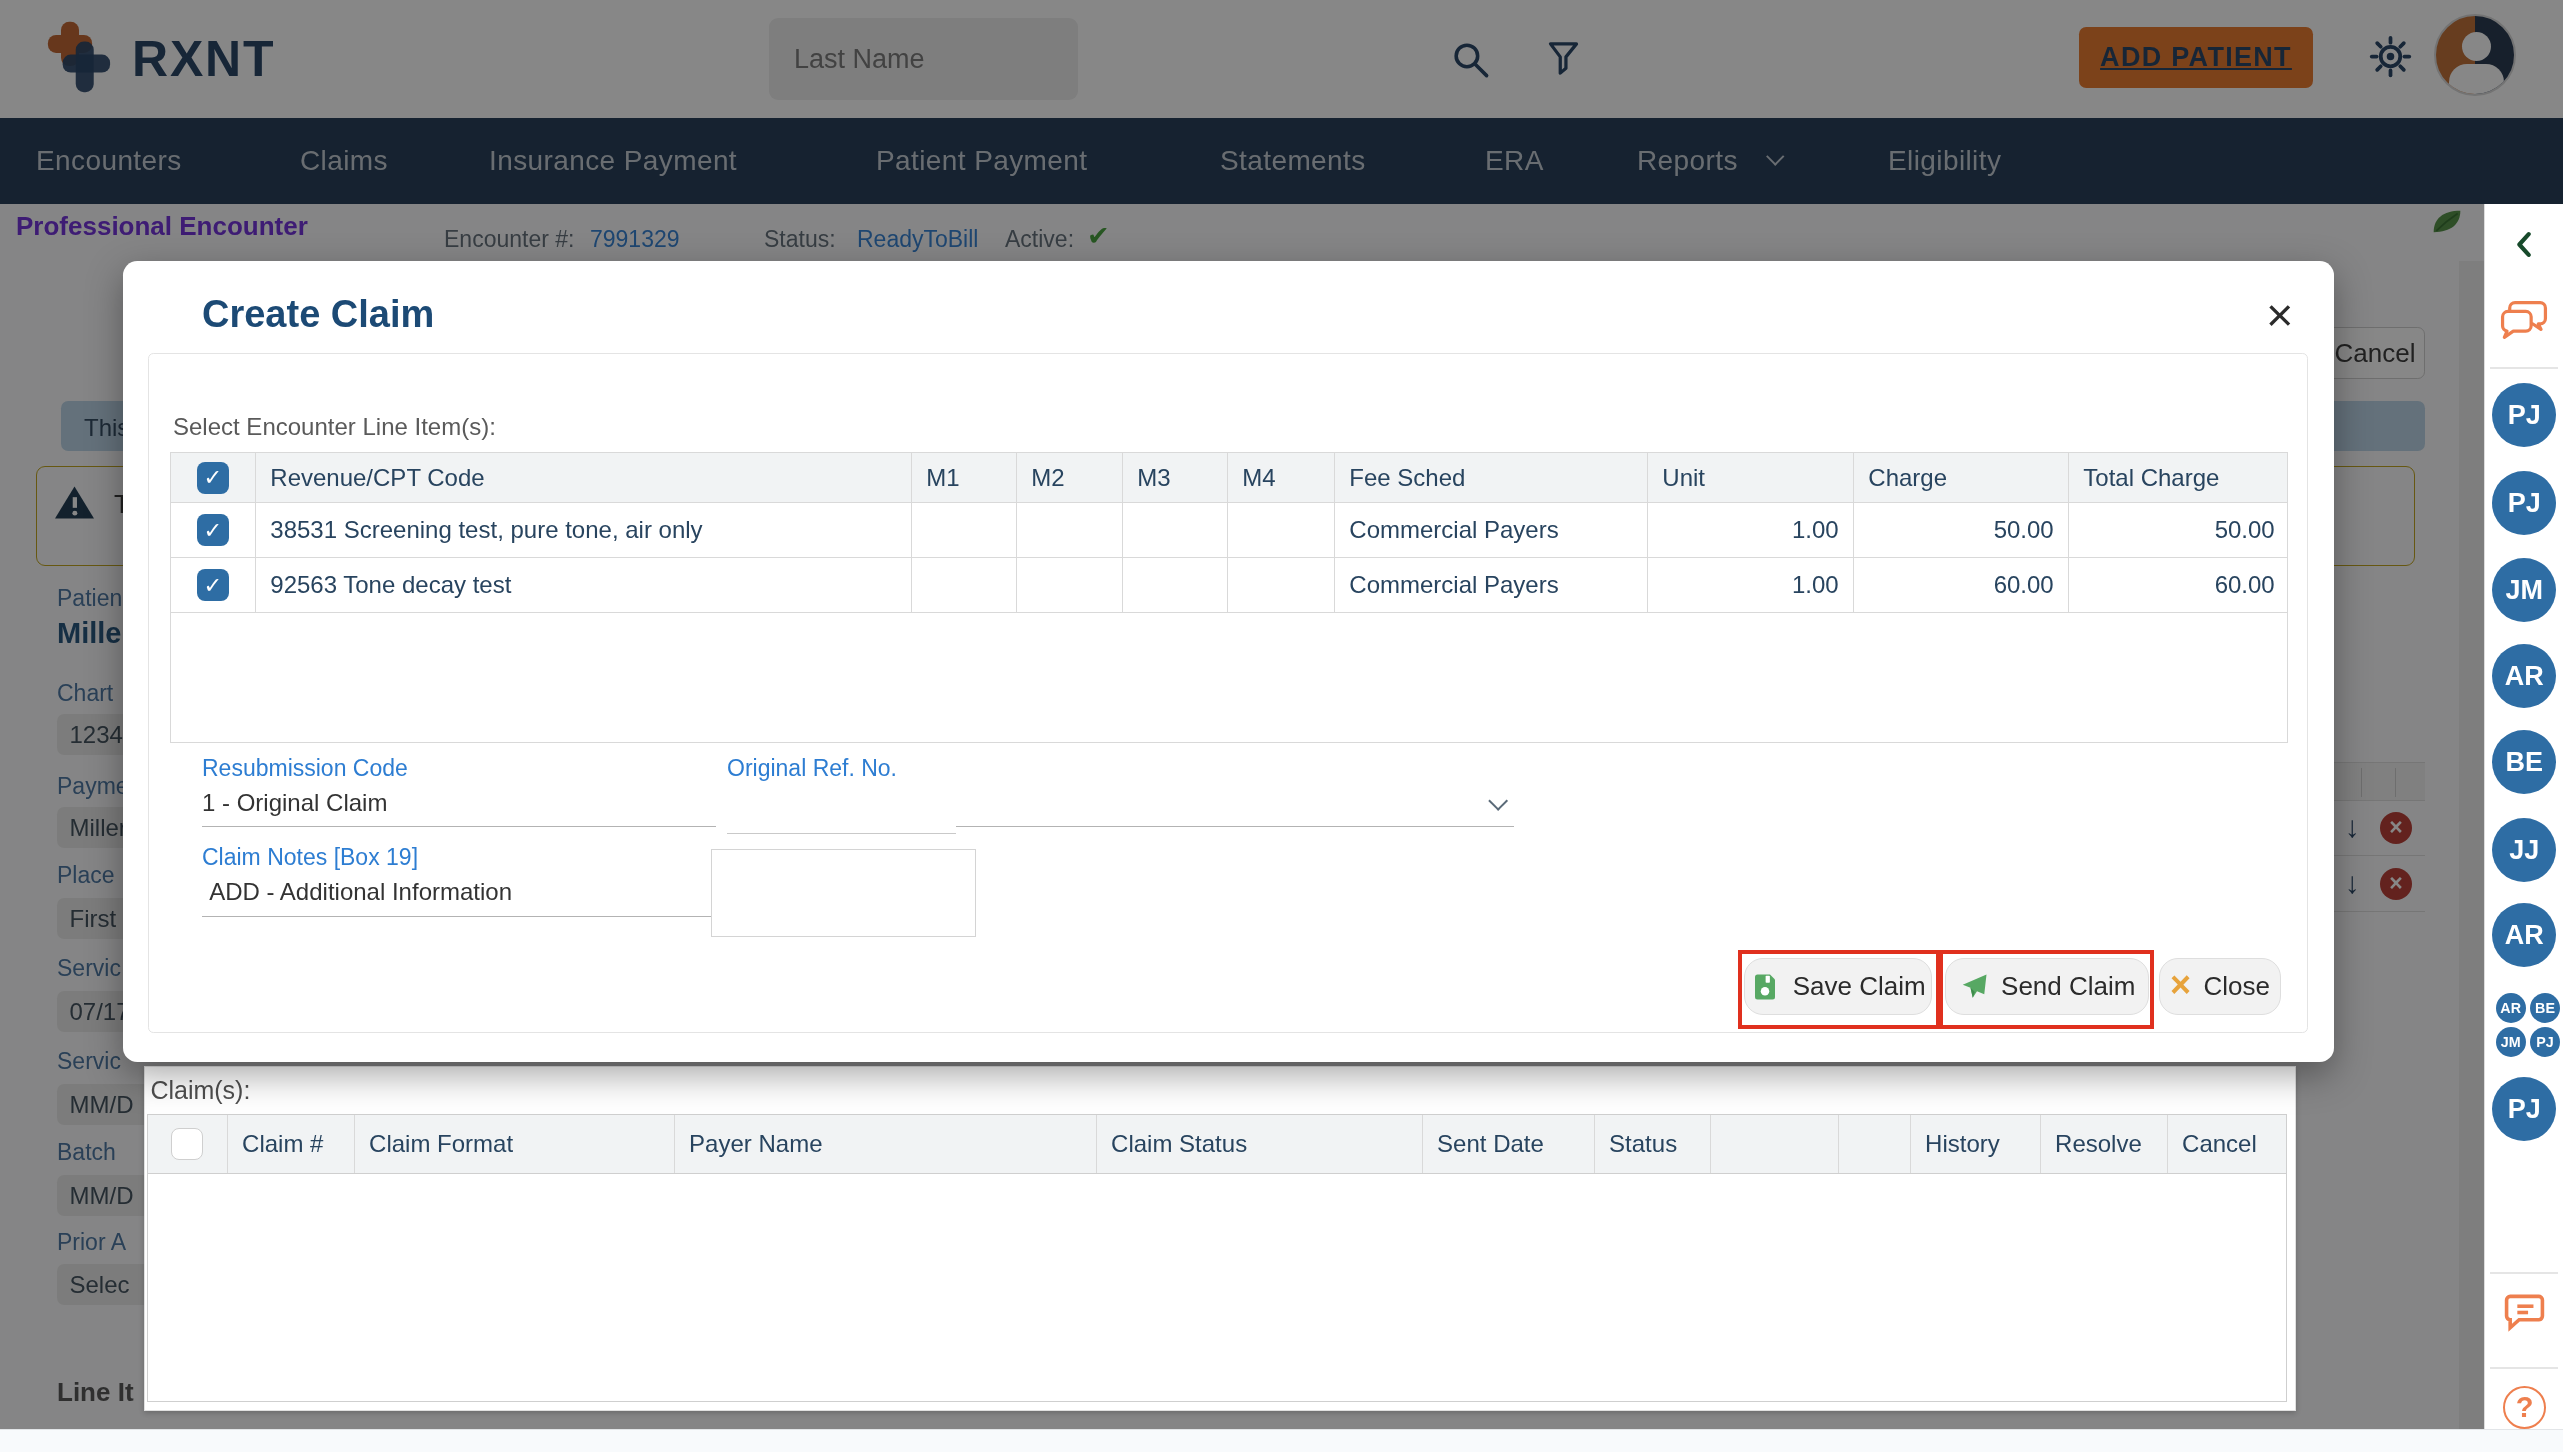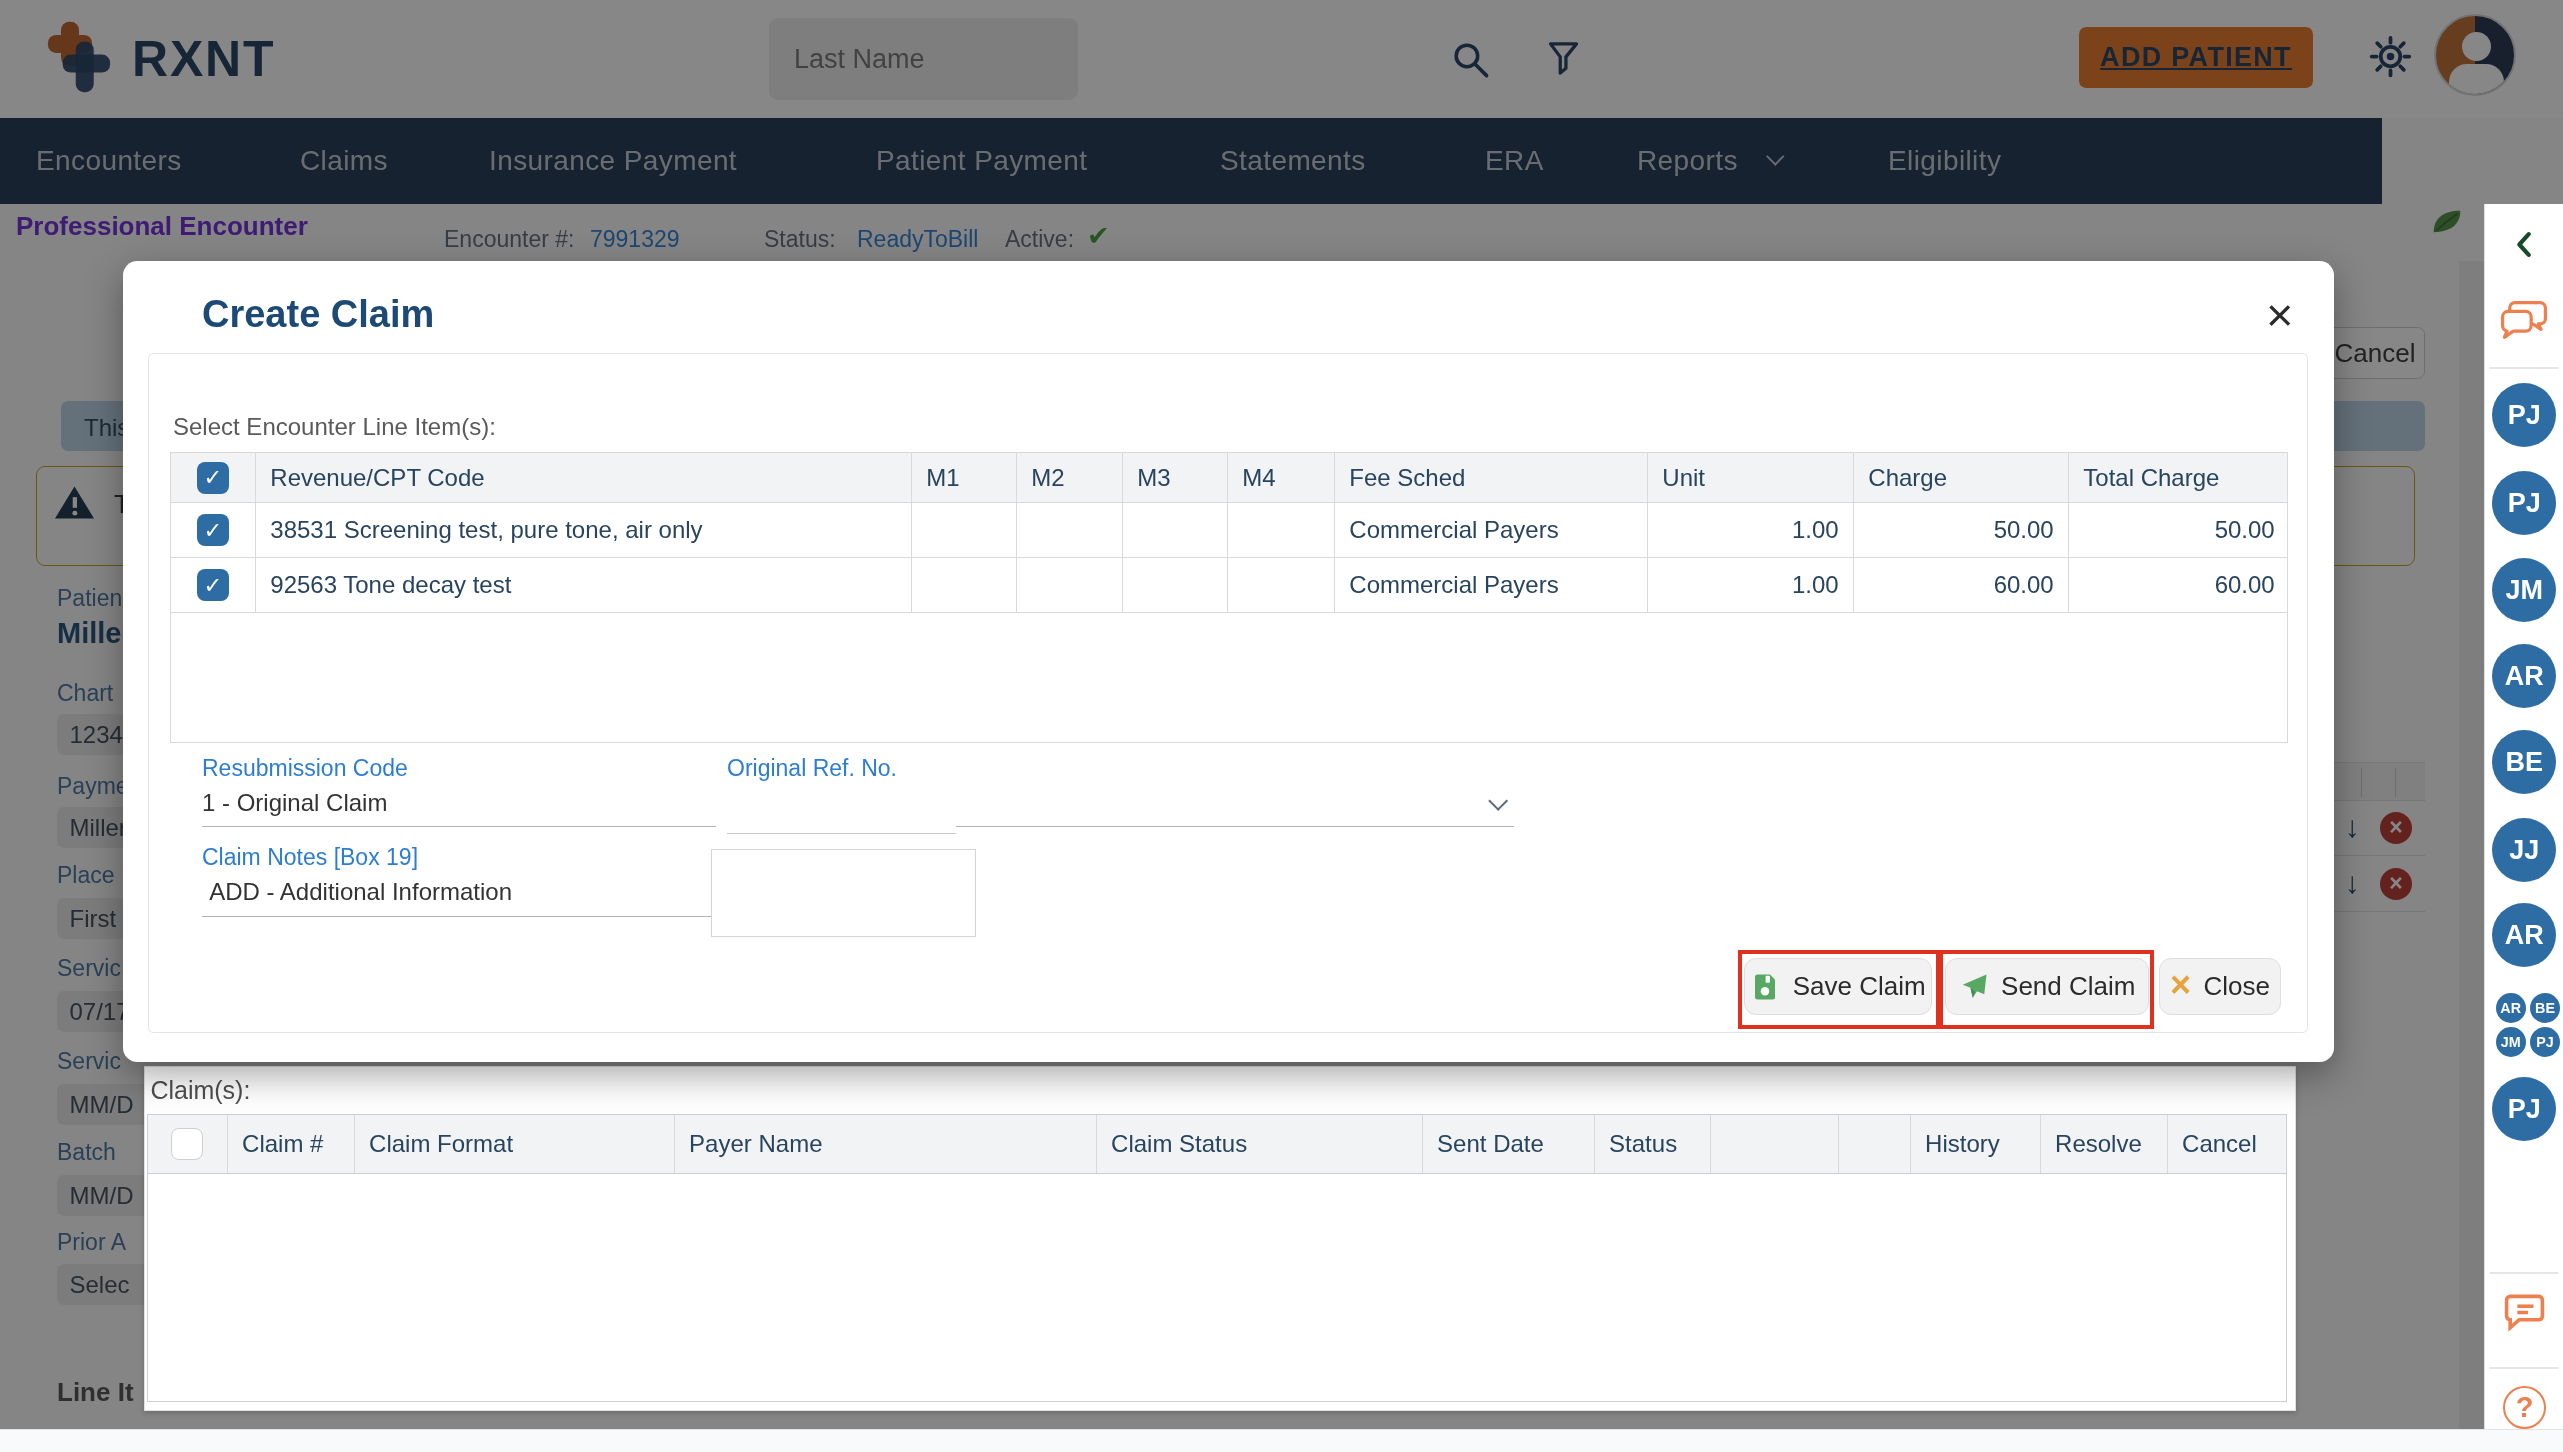--- a/index.html
+++ b/index.html
@@ -10,21 +10,21 @@
 
   
   #topbar{left:0;top:0;width:2563px;height:118px;background:#ffffff;z-index:1;}
   .searchbox{background:#ececec;border:none;border-radius:9px;height:82px;font-size:27px;color:#54646f;padding:0 25px;outline:none;}
   #add-patient{background:#e87424;border-radius:7.2px;color:#1e3c5f;font-weight:bold;font-size:27px;letter-spacing:1.3px;display:flex;align-items:center;justify-content:center;text-decoration:underline;}
   #hdr-avatar{width:82px;height:82px;border-radius:50%;border:2.7px solid #d7d7d7;overflow:hidden;background:linear-gradient(90deg,#bf6a2e 50%,#1e3048 50%);}
   #hdr-avatar .head{position:absolute;left:26px;top:16px;width:29px;height:29px;border-radius:50%;background:#fff;}
   #hdr-avatar .body{position:absolute;left:12.5px;top:48px;width:55px;height:39px;border-radius:18px 18px 0 0;background:#fff;}
 
   
-  #mainnav{left:0;top:118px;width:2382px;height:86px;background:#1c3550;z-index:1;}
+  #mainnav{left:0;top:118px;width:2563px;height:86px;background:#1c3550;z-index:1;}
   .nav-item{position:absolute;top:0;height:86px;line-height:86px;color:#c3cbd3;font-size:28px;letter-spacing:0.4px;white-space:nowrap;}
   .chev{display:inline-block;width:12.5px;height:12.5px;border-right:2.7px solid #c3cbd3;border-bottom:2.7px solid #c3cbd3;transform:rotate(45deg);}
 
   
   .bg-label{color:#44719f;font-size:23px;}
   .gray-input{background:#e9e9e9;border-radius:7.2px;color:#3a4a57;font-size:24px;line-height:41px;height:41px;padding:0 12.5px;white-space:nowrap;}
   .pill{background:#b9d2e6;border-radius:7.2px;}
 
   
   #overlay{left:0;top:0;width:2563px;height:1452px;background:rgba(15,15,15,0.5);z-index:40;}
@@ -39,21 +39,21 @@
   .li-row{display:grid;grid-template-columns:85px 656px 105px 106px 105px 107px 313px 206px 215px 220px;}
   .cl-row{display:grid;grid-template-columns:80px 127px 320px 422px 326px 172px 116px 128px 72px 130px 127px 120px;}
   .cell{border-right:0.9px solid #d9d9d9;display:flex;align-items:center;padding:0 14.3px;font-size:24px;color:#28445f;overflow:hidden;white-space:nowrap;}
   .cell:last-child{border-right:none;}
   .cell.num{justify-content:flex-end;}
   .hdr-row{background:#f1f3f4;border-bottom:0.9px solid #d9d9d9;height:50px;}
   .body-row{background:#fff;border-bottom:0.9px solid #d9d9d9;height:55px;}
   .checkbox{width:32px;height:32px;border-radius:8px;flex:0 0 auto;}
   .checkbox.on{background:#2e6da4;color:#fff;display:flex;align-items:center;justify-content:center;font-size:22.4px;font-weight:bold;}
   .checkbox.off{background:#fff;border:1.8px solid #cfcfcf;}
-  .btn{background:#f2f2f2;border:0.9px solid #dedede;border-radius:12px;display:flex;align-items:center;justify-content:center;gap:12.5px;font-size:26px;color:#2b2b2b;cursor:pointer;}
+  .btn{background:#f2f2f2;border:0.9px solid #dedede;border-radius:19px;display:flex;align-items:center;justify-content:center;gap:12.5px;font-size:26px;color:#2b2b2b;cursor:pointer;}
   .red-box{border:4.5px solid #e0301e;z-index:5;}
   .chev-dark{display:inline-block;width:14.3px;height:14.3px;border-right:2.7px solid #5a6a78;border-bottom:2.7px solid #5a6a78;transform:rotate(45deg);}
 
   
   .avatar{background:#2e6da4;color:#fff;border-radius:50%;display:flex;align-items:center;justify-content:center;font-weight:bold;}
   .av-lg{width:64px;height:64px;font-size:27px;}
   .av-sm{width:30px;height:30px;font-size:14.3px;}
   .side-div{background:#e5e5e5;height:1.8px;}
   .circle-x{width:32px;height:32px;border-radius:50%;background:#b7352c;color:#fff;display:flex;align-items:center;justify-content:center;font-size:23px;font-weight:bold;}
 </style>

